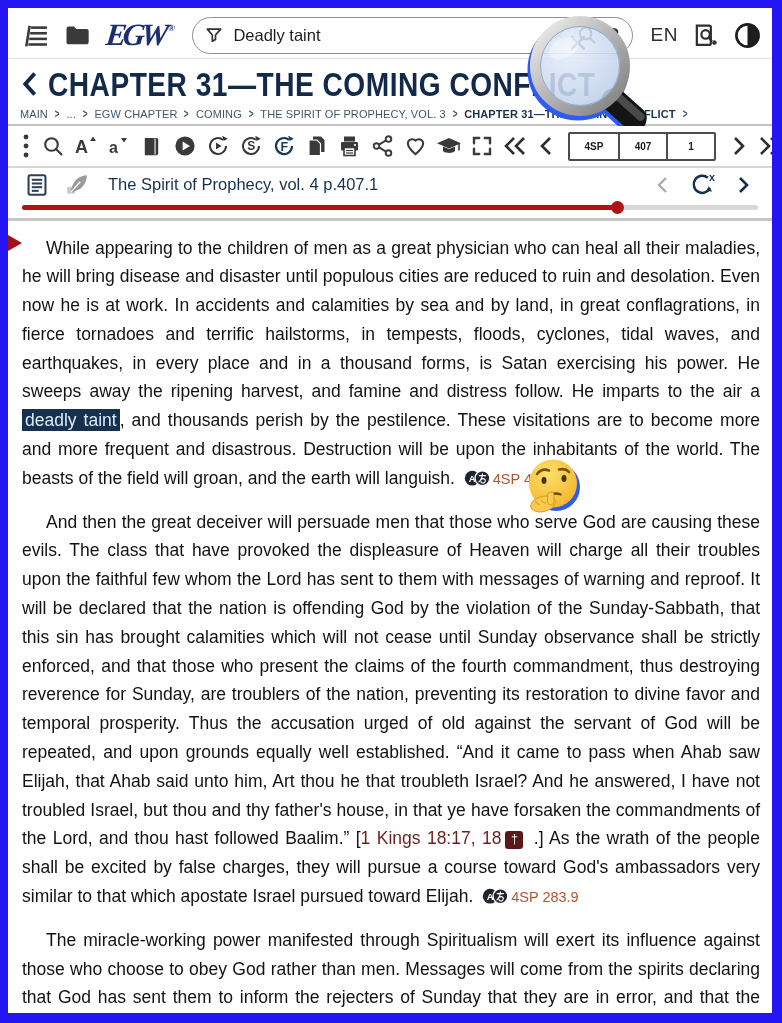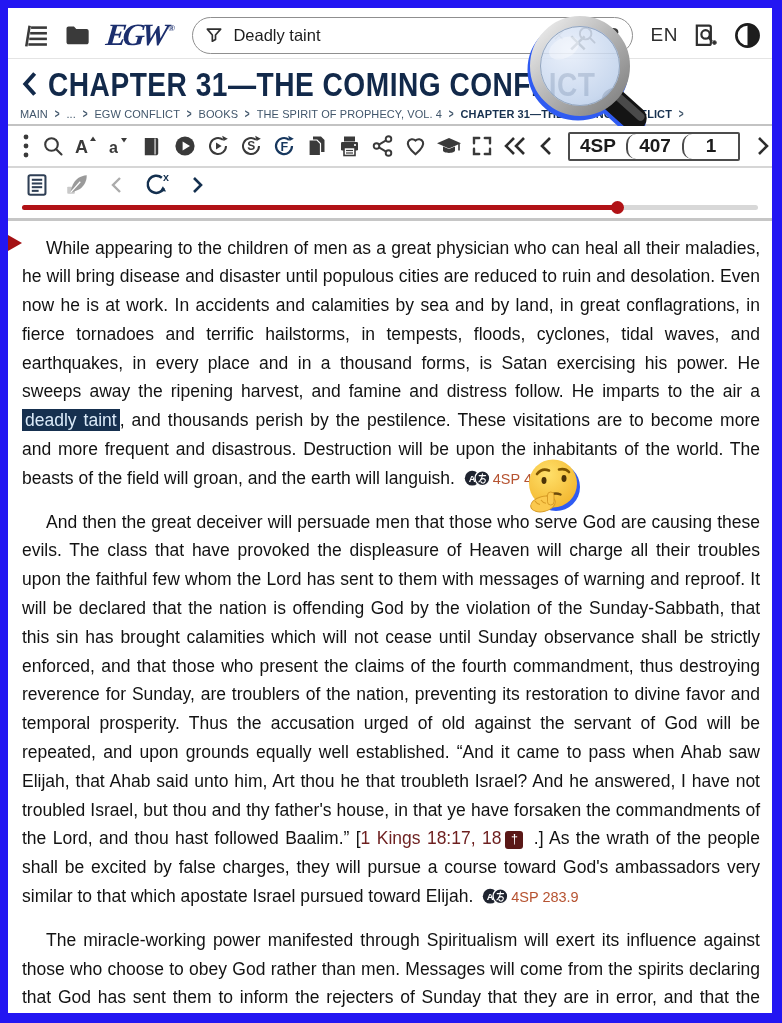--- a/index.html
+++ b/index.html
@@ -35,22 +35,22 @@
   .crumb { cursor:pointer; }
   .crumb.current { color:#16304f; font-weight:700; }
   .crumb-sep { margin:0 6px; font-weight:700; color:#41566b; transform:scale(.75,1.1); display:inline-block; }
   .div2 { height:2px; background:#c3c3c3; }
 
   
   .toolbar { height:40px; display:flex; align-items:center; padding:0 10px 0 10px; gap:4px; }
   .tbico { display:inline-flex; align-items:center; justify-content:center; width:29px; height:30px; cursor:pointer; flex:0 0 auto; }
   .tb-right { margin-left:auto; display:flex; align-items:center; gap:2px; }
   .navbox { display:flex; border:2px solid #4c4c4c; border-radius:2px; height:29px; margin:0 6px; }
-  .navcell { width:56px; display:flex; align-items:center; justify-content:center;
-             font-size:19px; font-weight:700; color:#1b1b1b; cursor:pointer;border-radius:10px; }
+  .navcell { width:48px; display:flex; align-items:center; justify-content:center;
+             font-size:10px; font-weight:700; color:#1b1b1b; cursor:pointer; }
   .navcell + .navcell { border-left:2px solid #4c4c4c;text-align:right; }
   .div3 { height:1.5px; background:#d6d6d6; }
 
   
   .readbar { height:32px; display:flex; align-items:center; padding:2px 14px 0 14px; gap:10px; }
   .read-title { font-size:16.5px; color:#14304f; margin-left:6px; flex:1; white-space:nowrap; overflow:hidden; }
   .progress-row { height:14px; padding:2px 14px 0 14px; display:flex; align-items:center; }
   .progress-track { position:relative; width:100%; height:5px; border-radius:3px; background:#d8d8d8; }
   .progress-filled { position:relative; height:5px; border-radius:3px; background:var(--progress-red,#b11216); }
   .progress-handle { position:absolute; right:-6px; top:-4px; width:13px; height:13px; border-radius:50%;
@@ -146,25 +146,25 @@
             <polyline points="12,3 4,12 12,21" fill="none" stroke="#12294a" stroke-width="3.4"></polyline>
           </svg>
       </span>
       <span class="chapter-title">CHAPTER 31—THE COMING CONFLICT</span>
     </div>
     <div class="crumbs">
         <span class="crumb">MAIN</span>
         <span class="crumb-sep">&gt;</span>
         <span class="crumb">...</span>
         <span class="crumb-sep">&gt;</span>
-        <span class="crumb">EGW CONFLICT</span>
-        <span class="crumb-sep">&gt;</span>
-        <span class="crumb">BOOKS</span>
-        <span class="crumb-sep">&gt;</span>
-        <span class="crumb">THE SPIRIT OF PROPHECY, VOL. 4</span>
+        <span class="crumb">EGW CHAPTER</span>
+        <span class="crumb-sep">&gt;</span>
+        <span class="crumb">COMING</span>
+        <span class="crumb-sep">&gt;</span>
+        <span class="crumb">THE SPIRIT OF PROPHECY, VOL. 3</span>
         <span class="crumb-sep">&gt;</span>
         <span class="crumb current">CHAPTER 31—THE COMING CONFLICT</span>
         <span class="crumb-sep">&gt;</span>
       </div>
   </div>
   <div class="div2"></div>
 
   <div class="toolbar">
     <span class="tbico" style="width:16px">
       <svg width="8" height="26" viewBox="0 0 8 26">
@@ -333,20 +333,21 @@
           </g>
         </svg>
     </span>
     <span class="tico">
       <svg width="26" height="26" viewBox="0 0 24 24">
           <rect x="3" y="13.5" width="7" height="6.5" rx="0.8" fill="#c9c9c9"></rect>
           <path fill="#9a9a9a" d="M21 3c-6 .4-10.6 3.6-13 9l-2.6 7.6 7.4-2.9C18.2 14 21 9 21 3z"></path>
           <line x1="6" y1="19" x2="15" y2="9" stroke="#fff" stroke-width="1.2"></line>
         </svg>
     </span>
+    <span class="read-title">The Spirit of Prophecy, vol. 4 p.407.1</span>
     <span class="tico">
       <svg width="20" height="24" viewBox="0 0 20 24">
           <polyline points="13,5 6,12 13,19" fill="none" stroke="#ababab" stroke-width="2.4"></polyline>
         </svg>
     </span>
     <span class="tico">
       <svg width="30" height="28" viewBox="0 0 28 24">
           <path d="M18.5 5.2A8 8 0 1 0 20.5 15" fill="none" stroke="#14304f" stroke-width="2.3"></path>
           <polygon points="19.5,13.2 22.5,18 16.8,17.6" fill="#14304f"></polygon>
           <text x="19.5" y="8.5" font-size="10" font-weight="bold" fill="#14304f" font-family="Liberation Sans,sans-serif">x</text>

